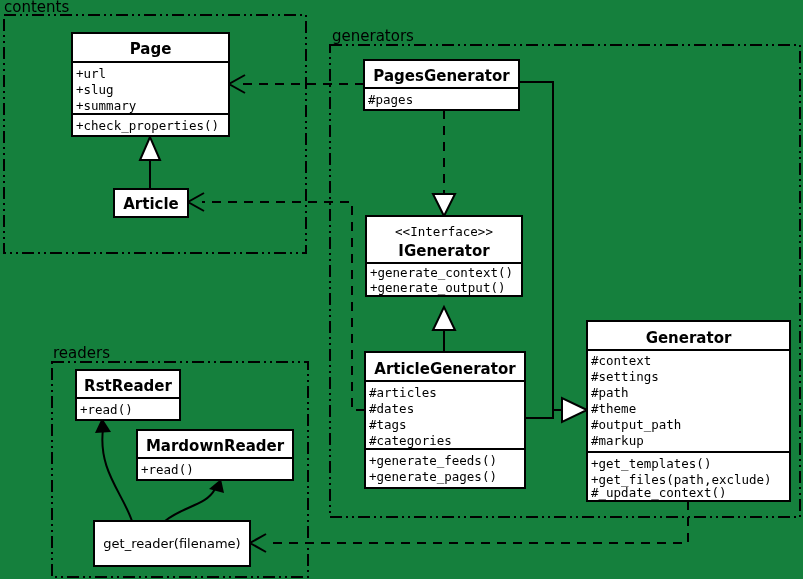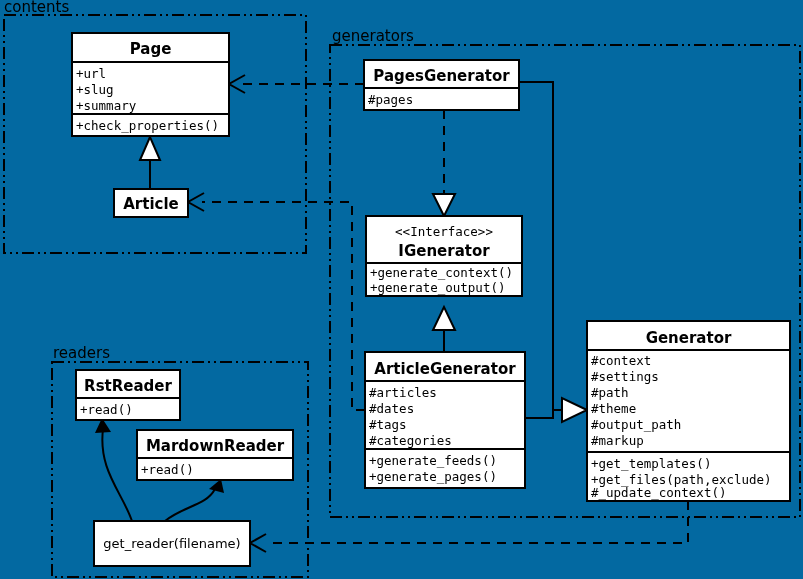--- a/index.html
+++ b/index.html
@@ -4,21 +4,21 @@
 <style>
   html, body {
     margin: 0;
     padding: 0;
     background: #ffffff;
   }
   #diagram-root {
     position: relative;
     width: 803px;
     height: 579px;
-    background: #0369a1;
+    background: #15803d;
     font-family: "DejaVu Sans", sans-serif;
     overflow: hidden;
   }
   svg#uml {
     display: block;
     width: 803px;
     height: 579px;
   }
   .pkg-border {
     fill: none;

